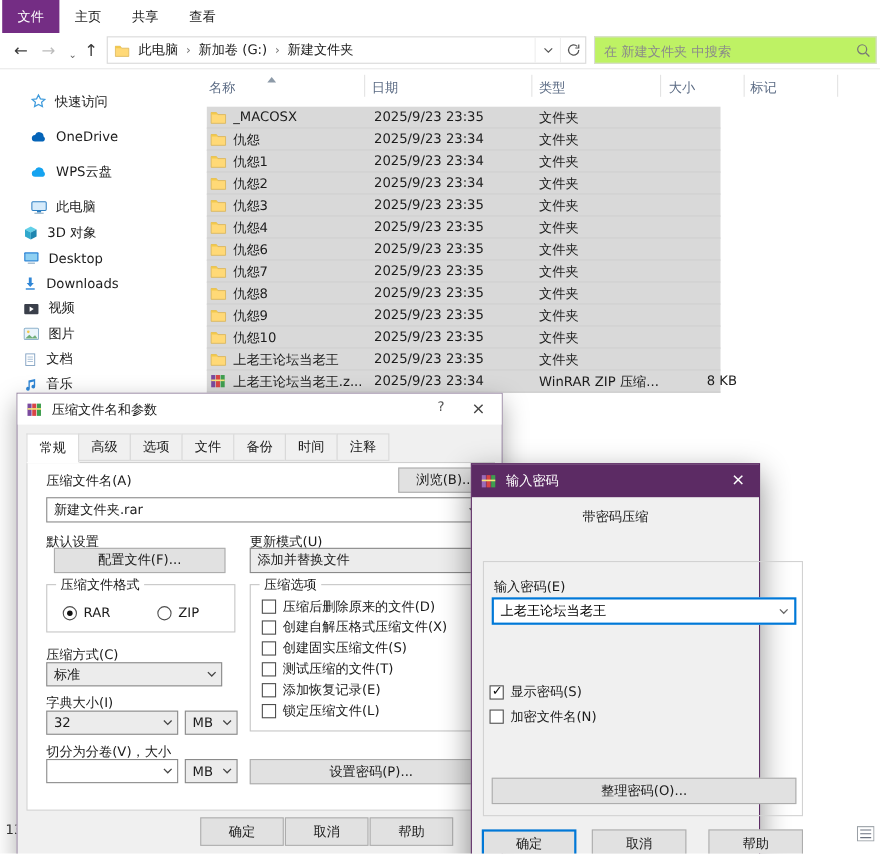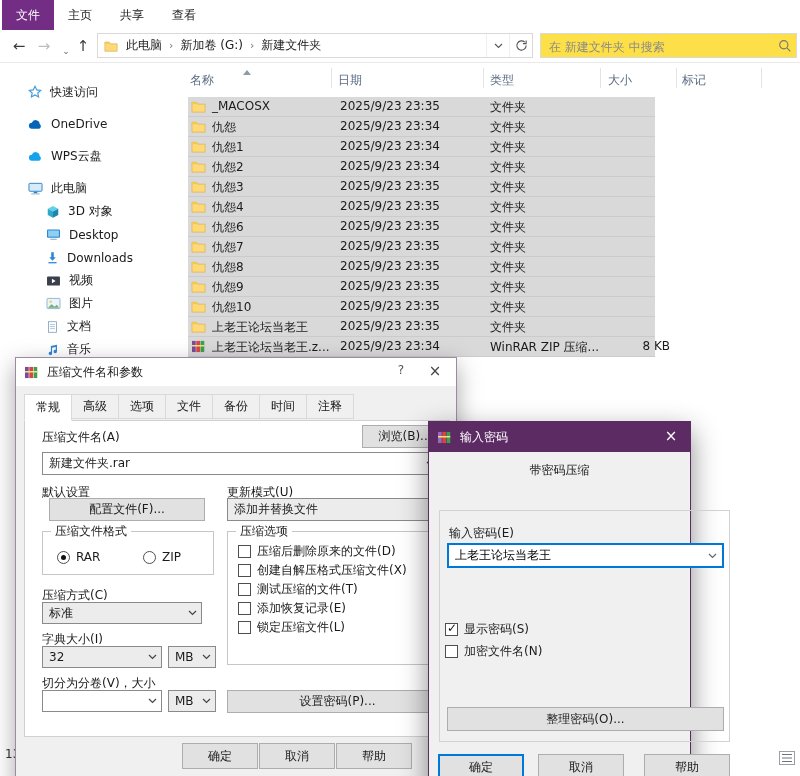--- a/index.html
+++ b/index.html
@@ -18,30 +18,30 @@
   .navbtn{position:absolute;top:6px;font-size:15px;line-height:20px;color:#3b3b3b;width:22px;text-align:center}
   #nav-forward{color:#bdbdbd}
   #nav-chevron{font-size:9px;color:#666;top:11px}
   #addressbar{position:absolute;left:97px;top:3px;width:436px;height:25px;border:1px solid #d9d9d9;background:#fff;
               display:flex;align-items:center;box-sizing:border-box}
   #breadcrumb{display:flex;align-items:center}
   .crumb{padding:0 4px;cursor:default}
   .crumb-sep{color:#777;padding:0 3px;font-size:11px}
   #addr-right{position:absolute;right:0;top:0;height:23px;display:flex;align-items:center}
   #addr-dd,#addr-refresh{width:22px;height:23px;display:flex;align-items:center;justify-content:center;border-left:1px solid #eee}
-  #searchbox{position:absolute;left:540px;top:3px;width:257px;height:25px;border:1px solid #d9d9d9;background:#fde047;box-sizing:border-box}
+  #searchbox{position:absolute;left:540px;top:3px;width:257px;height:25px;border:1px solid #d9d9d9;background:#bef264;box-sizing:border-box}
   #searchbox input{border:0;outline:0;width:225px;height:21px;margin:1px 0 0 6px;font:12px "DejaVu Sans","Liberation Sans",sans-serif;color:#333;background:transparent}
   #searchbox input::placeholder{color:#8a8a8a;opacity:1}
   #search-glyph{position:absolute;right:4px;top:5px}
 
   
   #sidebar{position:absolute;left:0;top:62px;width:185px}
   .side-item{display:flex;align-items:center;gap:8px;height:24px;margin-top:8px;padding-left:28px;cursor:default}
   .side-item:first-child{margin-top:18px}
-  .side-item.child{height:23px;margin-top:0;padding-left:46px}
+  .side-item.child{height:23px;margin-top:0;padding-left:21px}
 
   
   #filelist{position:absolute;left:185px;top:62px;width:615px;height:300px}
   #list-header{position:absolute;left:0;top:0;width:615px;height:30px;color:#5b6b84}
   .hcell{position:absolute;top:10px;cursor:default}
   .hc0{left:5px}.hc1{left:153px}.hc2{left:305px}.hc3{left:423px}.hc4{left:497px}
   #sort-caret{position:absolute;left:58px;top:4px;width:0;height:0;border:4px solid transparent;border-bottom:5px solid #8d9aa8}
   .vsep{position:absolute;top:6px;height:20px;width:1px;background:#e3e3e3}
   #rows{position:absolute;left:3px;top:35px;width:467px}
   .row{position:relative;height:20px;background:var(--selection_gray,#d9d9d9);border-bottom:1px solid #cbcbcb;box-sizing:border-box}
@@ -592,20 +592,24 @@
           <div class="chk">
             <span class="box"></span>
             <span>压缩后删除原来的文件(D)</span>
           </div>
           <div class="chk">
             <span class="box"></span>
             <span>创建自解压格式压缩文件(X)</span>
           </div>
           <div class="chk">
             <span class="box"></span>
+            <span>创建固实压缩文件(S)</span>
+          </div>
+          <div class="chk">
+            <span class="box"></span>
             <span>测试压缩的文件(T)</span>
           </div>
           <div class="chk">
             <span class="box"></span>
             <span>添加恢复记录(E)</span>
           </div>
           <div class="chk">
             <span class="box"></span>
             <span>锁定压缩文件(L)</span>
           </div>

